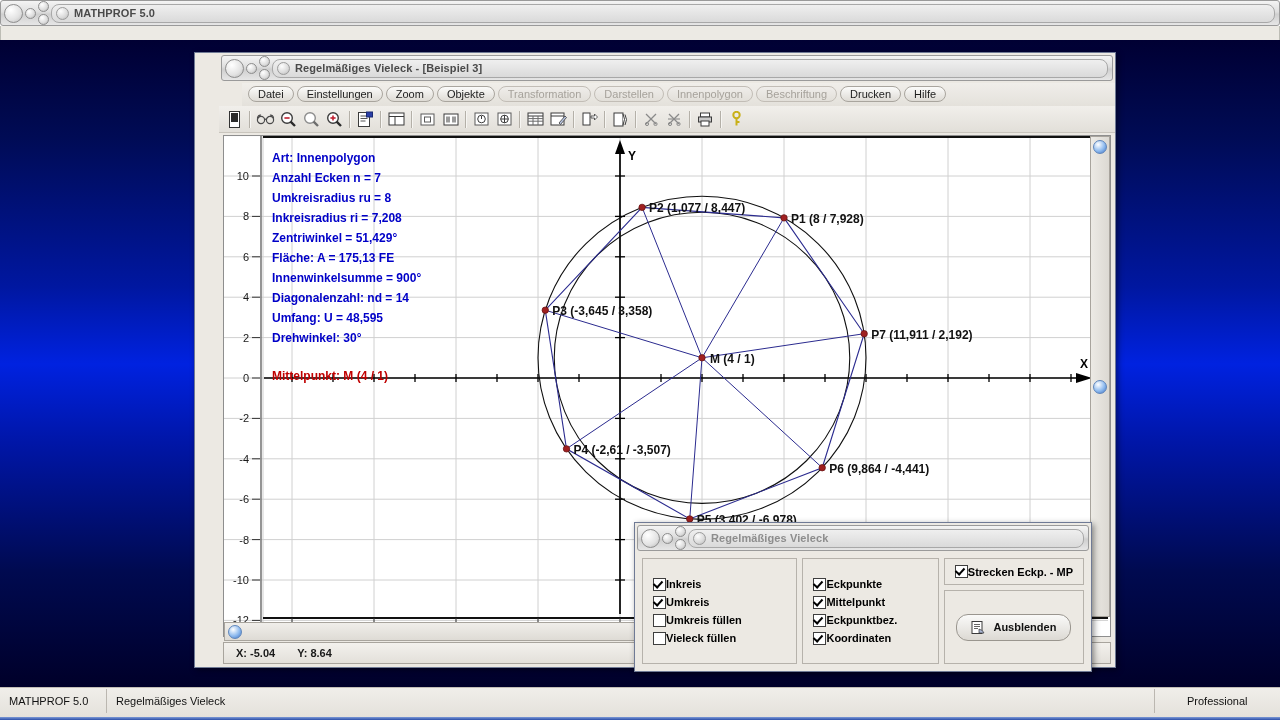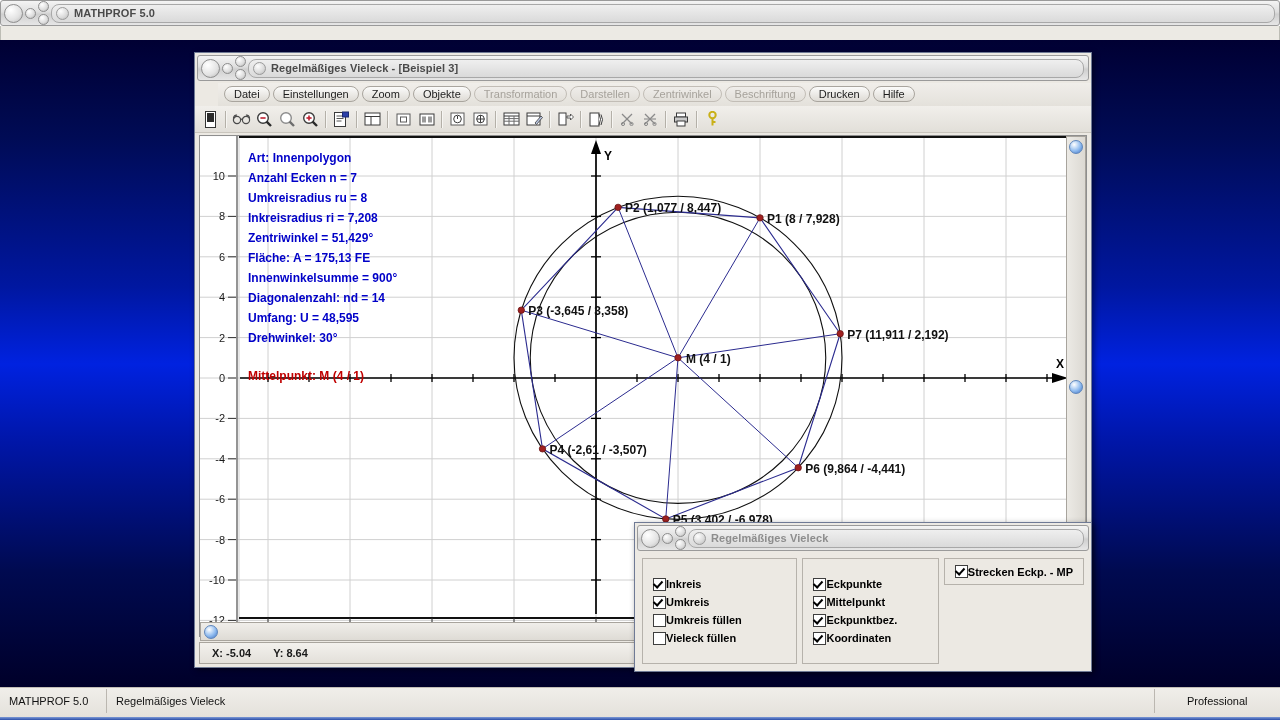--- a/index.html
+++ b/index.html
@@ -45,21 +45,21 @@
     border:1px solid #9b9b9b;flex:0 0 auto;}
   .title-text{font-size:11px;font-weight:bold;color:#4a4a4a;white-space:nowrap;letter-spacing:.1px;}
   .mp-body{height:14px;background:#eceae4;border-left:1px solid #bdbdb5;border-right:1px solid #bdbdb5;}
 
   
   #child-window{
     position:absolute;left:194px;top:52px;width:896px;height:614px;
     background:#ece9e3;
     border:1px solid #6f7a95;
     box-shadow:2px 2px 6px rgba(0,0,0,.45);
-    display:flex;flex-direction:column;
+    display:flex;flex-direction:column;padding-left:24px;
   }
   #child-titlebar{margin:2px;}
   
   #menubar{
     display:flex;align-items:center;gap:3px;
     padding:3px 4px 4px 6px;
     background:linear-gradient(to bottom,#f0eeea,#e4e1db);
     margin-left:23px;
   }
   .menu-item{
@@ -199,21 +199,21 @@
       </div>
     </div>
 
     <div id="menubar">
       <div class="menu-item">Datei</div>
       <div class="menu-item">Einstellungen</div>
       <div class="menu-item">Zoom</div>
       <div class="menu-item">Objekte</div>
       <div class="menu-item disabled">Transformation</div>
       <div class="menu-item disabled">Darstellen</div>
-      <div class="menu-item disabled">Zentriwinkel</div>
+      <div class="menu-item disabled">Innenpolygon</div>
       <div class="menu-item disabled">Beschriftung</div>
       <div class="menu-item">Drucken</div>
       <div class="menu-item">Hilfe</div>
     </div>
 
     <div id="toolbar">
       <div class="tb-btn">
         <svg width="11" height="17" viewBox="0 0 11 17">
             <rect x="0.5" y="0.5" width="10" height="16" fill="#fff" stroke="#333"></rect>
             <rect x="2" y="2" width="7" height="9" fill="#2b2b2b"></rect>
@@ -595,20 +595,32 @@
         </label>
       </div>
 
       <div class="g-right">
         <div class="g3">
           <label class="cbrow">
             <span class="cbox checked"></span>
             <span>Strecken Eckp. - MP</span>
           </label>
         </div>
+        <div class="g4">
+          <div class="btn-hide">
+            <svg width="15" height="15" viewBox="0 0 15 15">
+              <rect x="1" y="1.5" width="10" height="12" fill="#fff" stroke="#3b3b3b"></rect>
+              <line x1="3" y1="4.5" x2="9" y2="4.5" stroke="#666"></line>
+              <line x1="3" y1="6.5" x2="9" y2="6.5" stroke="#666"></line>
+              <line x1="3" y1="8.5" x2="7" y2="8.5" stroke="#666"></line>
+              <path d="M8 9 q4 1 5 4 l-5 0 z" fill="#aab6d4" stroke="#3b3b3b" stroke-width=".7"></path>
+            </svg>
+            <span>Ausblenden</span>
+          </div>
+        </div>
       </div>
     </div>
   </div>
 
   <div id="statusbar">
     <div class="sb-cell first">MATHPROF 5.0</div>
     <div class="sb-cell sb-grow">Regelmäßiges Vieleck</div>
     <div class="sb-cell sb-right">Professional</div>
   </div>
 

